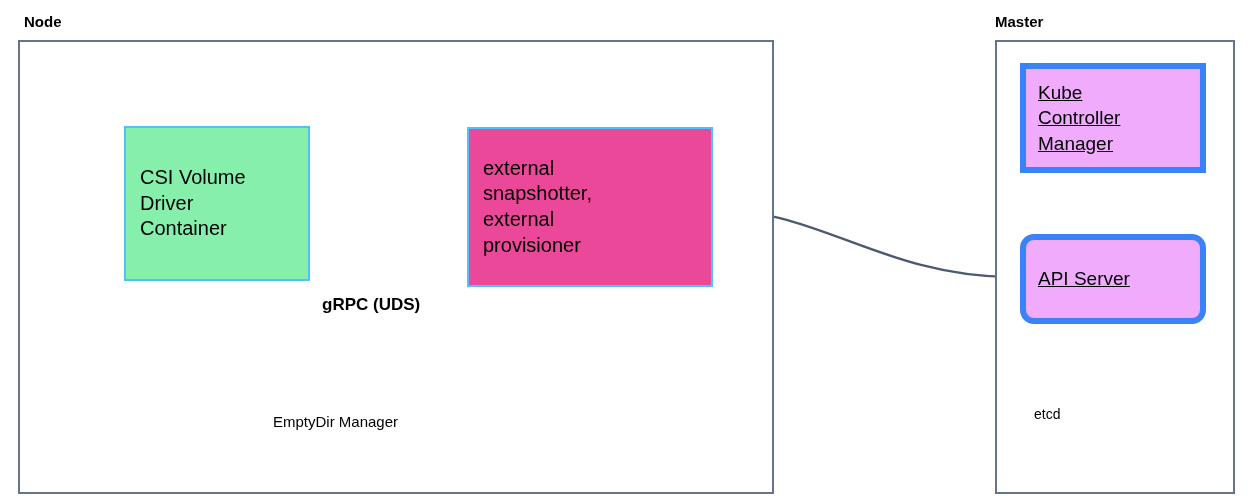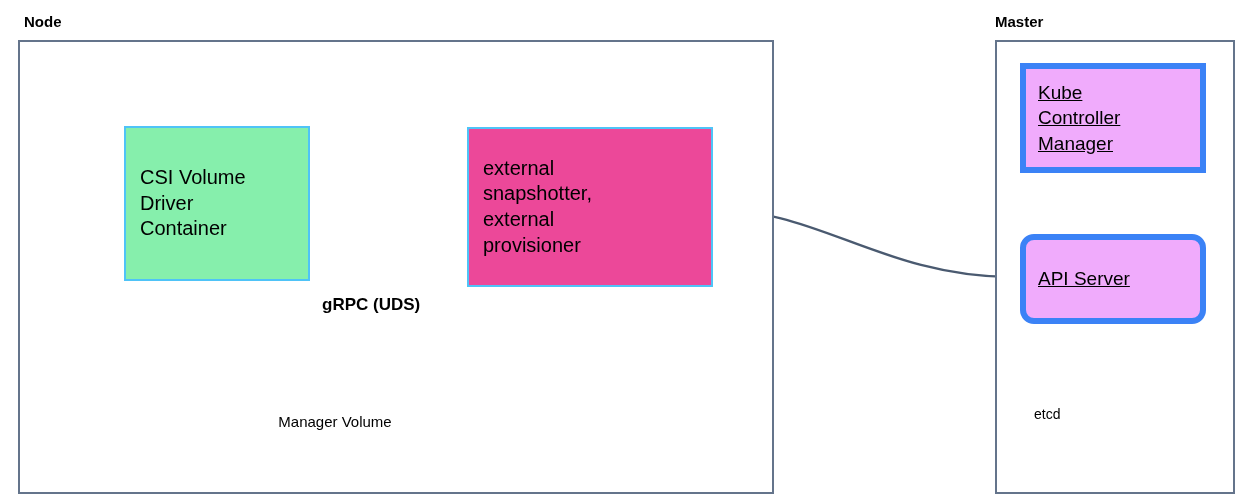--- a/index.html
+++ b/index.html
@@ -165,21 +165,21 @@
   <div class="node-box" style="left:467px; top:119px; width:246px; height:160px; background:#ec4899;">
     <div class="node-text">external
 snapshotter,
 external
 provisioner</div>
   </div>
 
   <div class="edge-label" style="left:322px; top:287px;">gRPC (UDS)</div>
 
   <div class="cyl-wrap" style="left:273px; top:405px; width:124px; height:24px;">
-    <div class="cyl-label">Manager Volume</div>
+    <div class="cyl-label">EmptyDir Manager</div>
   </div>
 
   <div class="grp-label" style="left:995px; top:6px;">Master</div>
 
   <div class="container-box" style="left:995px; top:32px; width:240px; height:454px;"></div>
 
   <div class="grey-box" style="left:1020px; top:55px; width:186px; height:110px;">
     <div class="grey-text">Kube
 Controller
 Manager</div>

